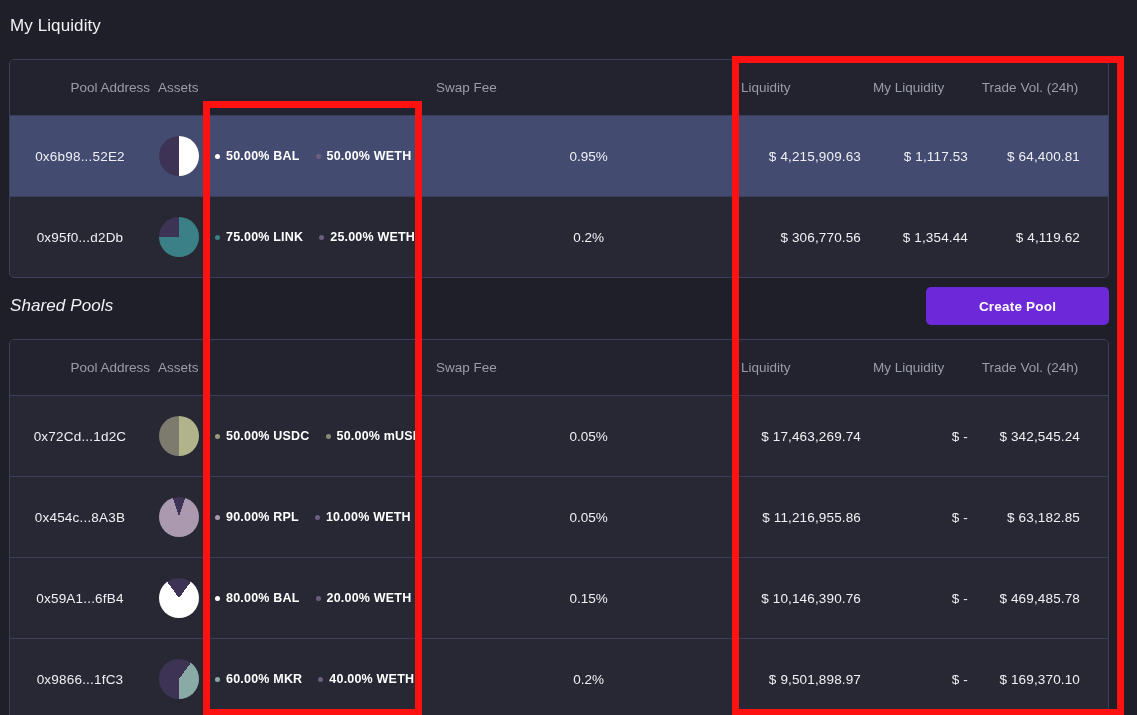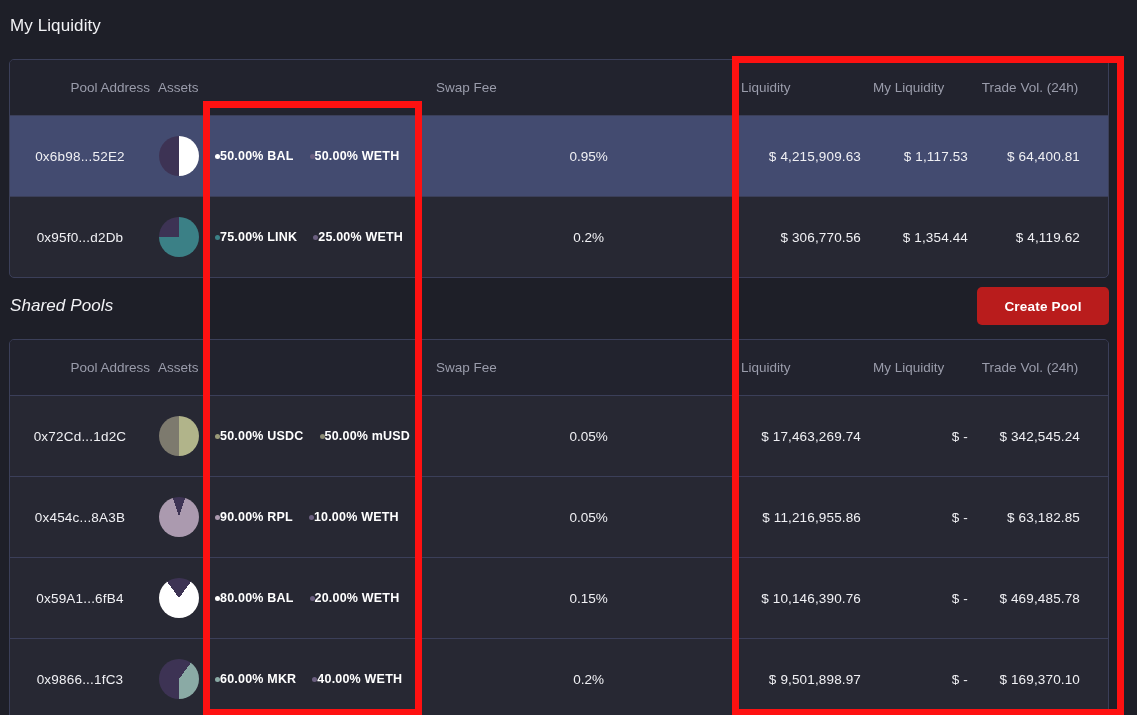--- a/index.html
+++ b/index.html
@@ -113,20 +113,21 @@
   
   .assets-wrap {
     display: flex;
     align-items: center;
     gap: 16px;
     white-space: nowrap;
   }
   .asset {
     display: inline-flex;
     align-items: center;
+    gap: 6px;
     font-size: 12.5px;
     font-weight: 700;
     color: #ffffff;
     letter-spacing: 0.2px;
   }
   .asset .dot {
     width: 5px;
     height: 5px;
     border-radius: 50%;
     display: inline-block;
@@ -146,23 +147,23 @@
     left: 0;
     top: 14px;
     height: 22px;
     line-height: 22px;
     font-style: italic;
   }
   #create-pool-button {
     position: absolute;
     right: 28px;
     top: 6px;
-    width: 132px;
+    width: 183px;
     height: 38px;
-    background: #b91c1c;
+    background: #6d28d9;
     border: none;
     border-radius: 5px;
     color: #ffffff;
     font-family: "Liberation Sans", sans-serif;
     font-size: 13.5px;
     font-weight: 700;
     letter-spacing: 0.2px;
     cursor: pointer;
   }
 

